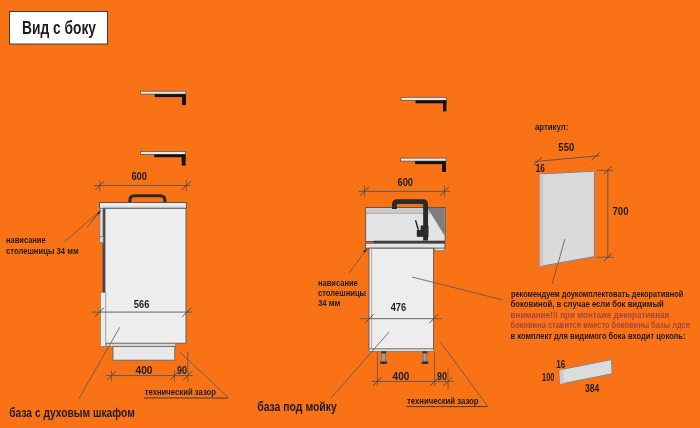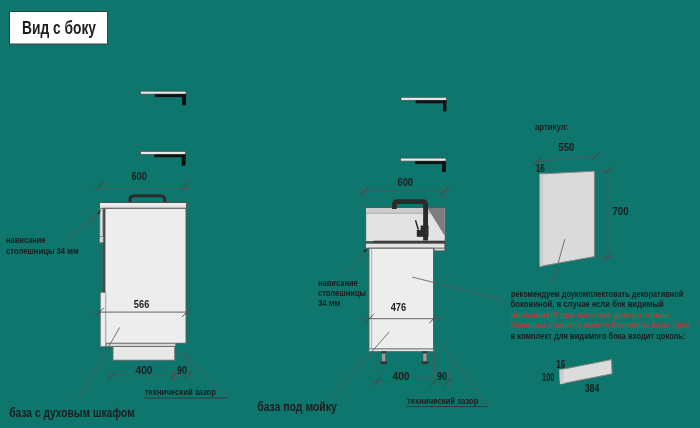--- a/index.html
+++ b/index.html
@@ -1,16 +1,16 @@
 <!DOCTYPE html>
 <html><head>
 <meta charset="utf-8">
 <style>
 html,body{margin:0;padding:0;background:#fff;}
-#page{position:relative;width:700px;height:428px;background:#0f766e;overflow:hidden;}
+#page{position:relative;width:700px;height:428px;background:#f97316;overflow:hidden;}
 svg{position:absolute;left:0;top:0;}
 text{font-family:"Liberation Sans",sans-serif;font-weight:bold;fill:#1c1c1c;}
 .dim{font-size:10.5px;}
 .lbl{font-size:9.5px;}
 </style>
 </head>
 <body>
 <div id="page">
 <svg width="700" height="428" viewBox="0 0 700 428">
 

